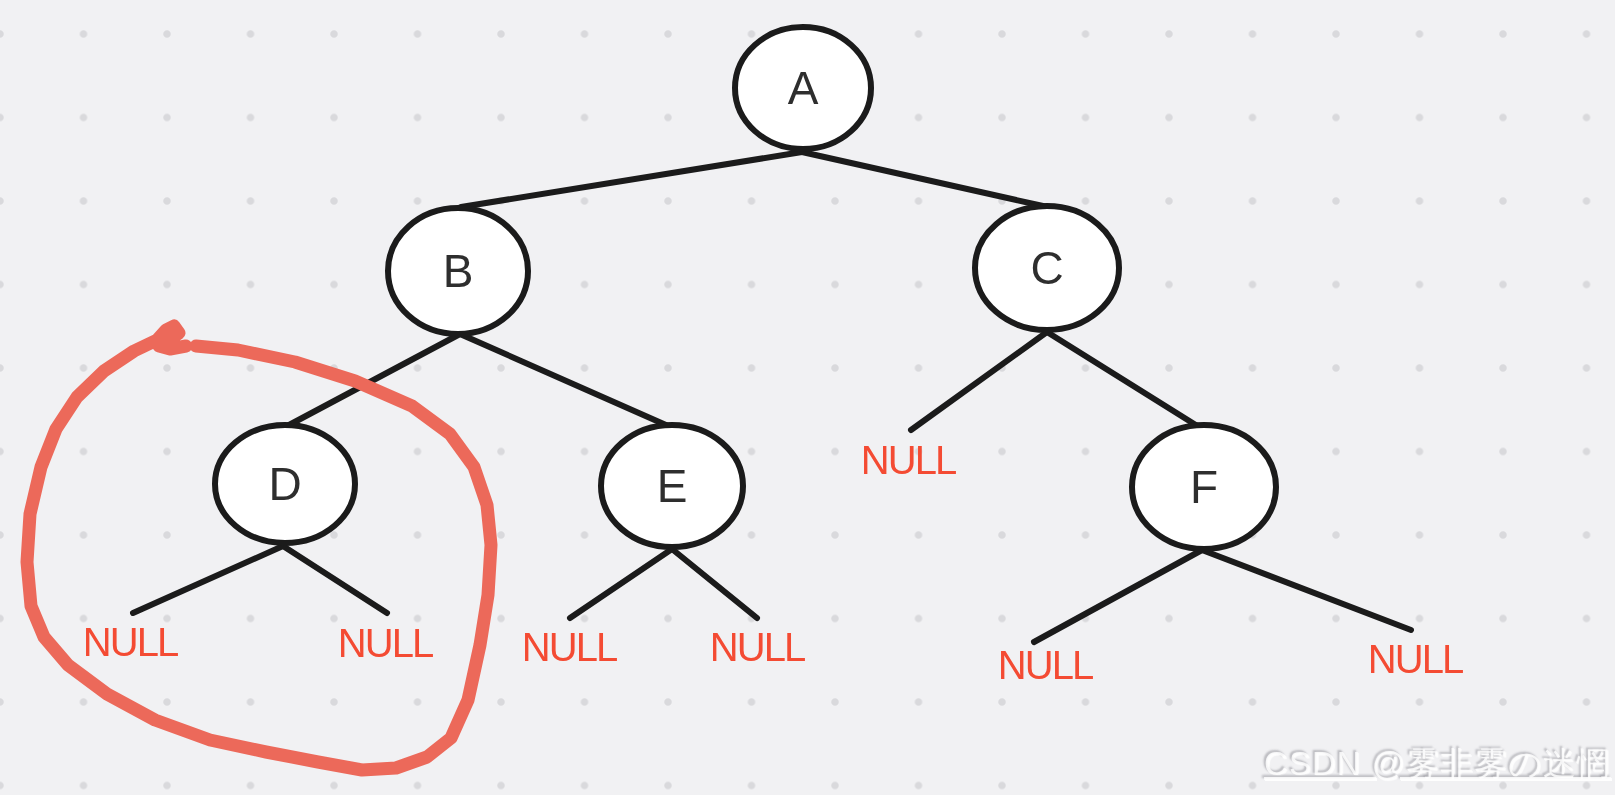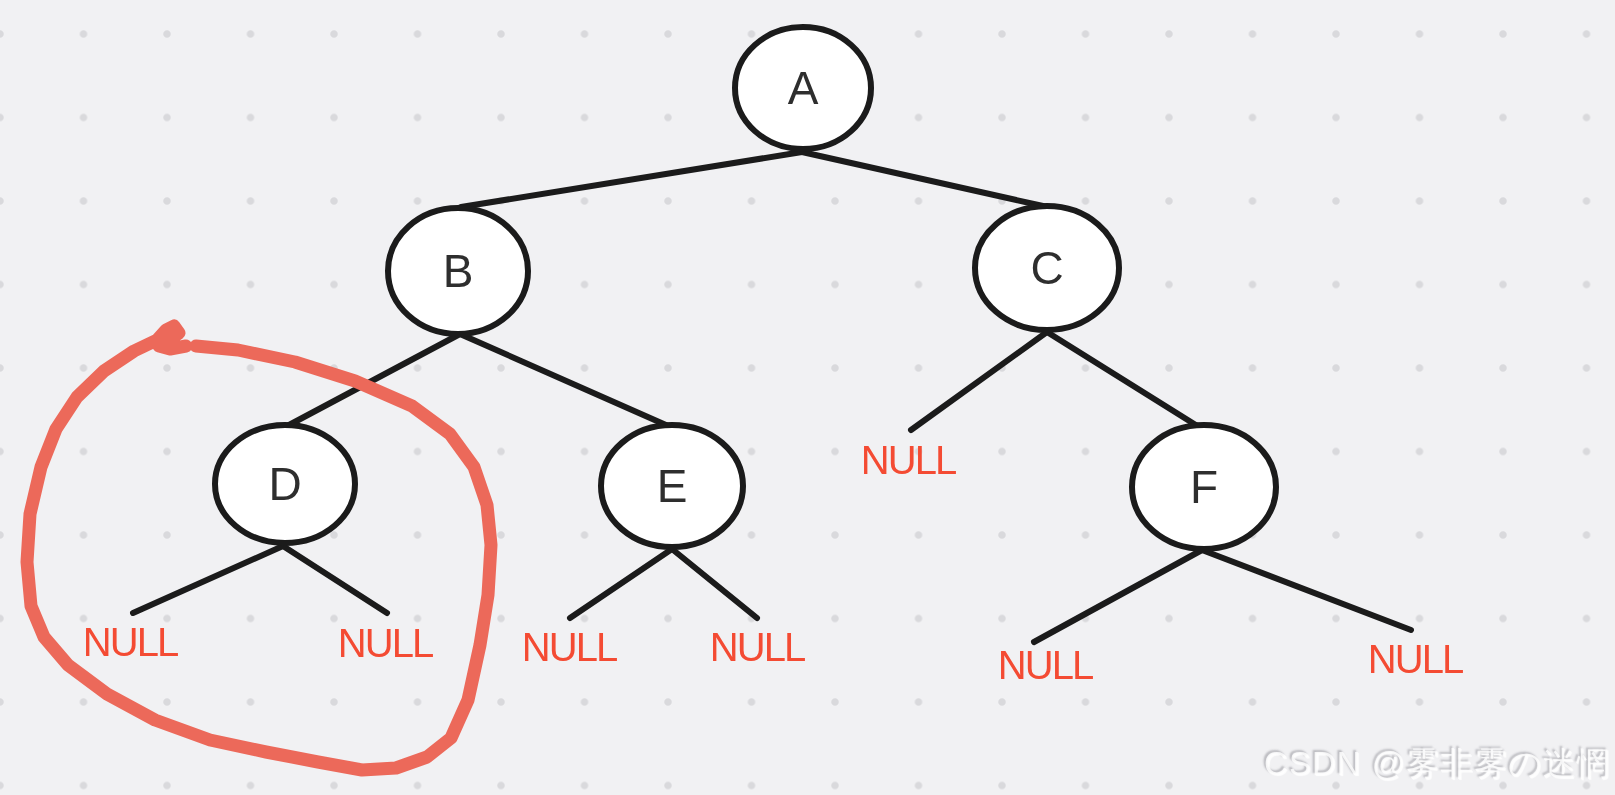--- a/index.html
+++ b/index.html
@@ -57,20 +57,21 @@
   .watermark {
     position: absolute;
     right: 4px;
     bottom: 8px;
     font-size: 33px;
     letter-spacing: 1px;
     color: rgba(255,255,255,0.82);
     text-shadow: -2px -2px 2px rgba(150,150,156,0.6), 1px 1px 1px rgba(255,255,255,0.9);
     white-space: nowrap;
     user-select: none;
+    text-decoration: underline;
   }
 </style>
 </head>
 <body>
 
 <div class="canvas">
 
   <svg class="diagram" viewBox="0 0 1615 795">
 
     <g>

